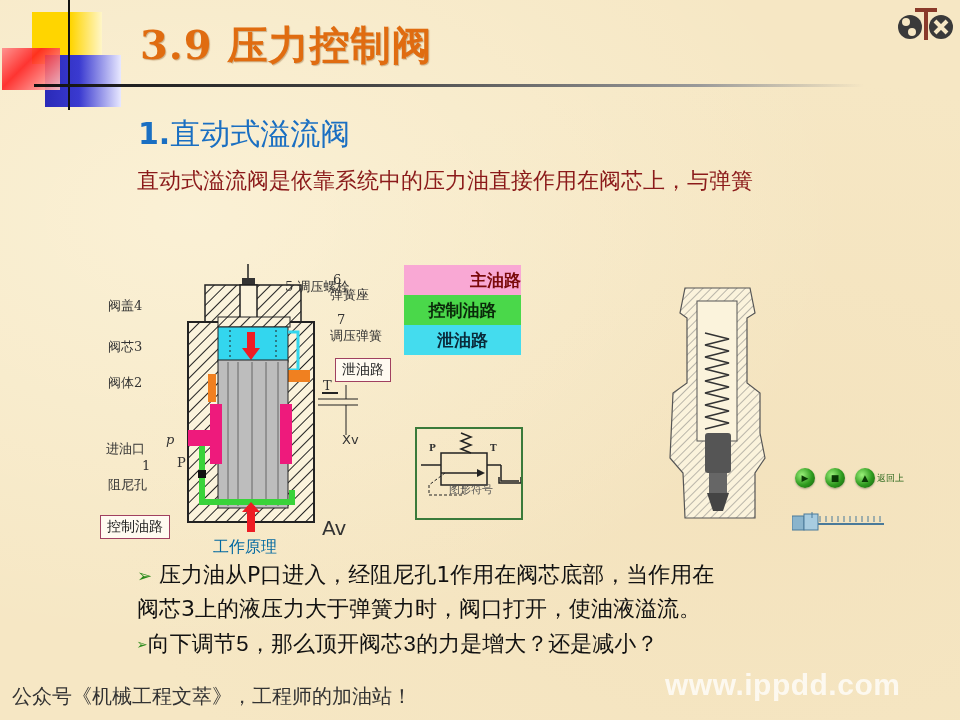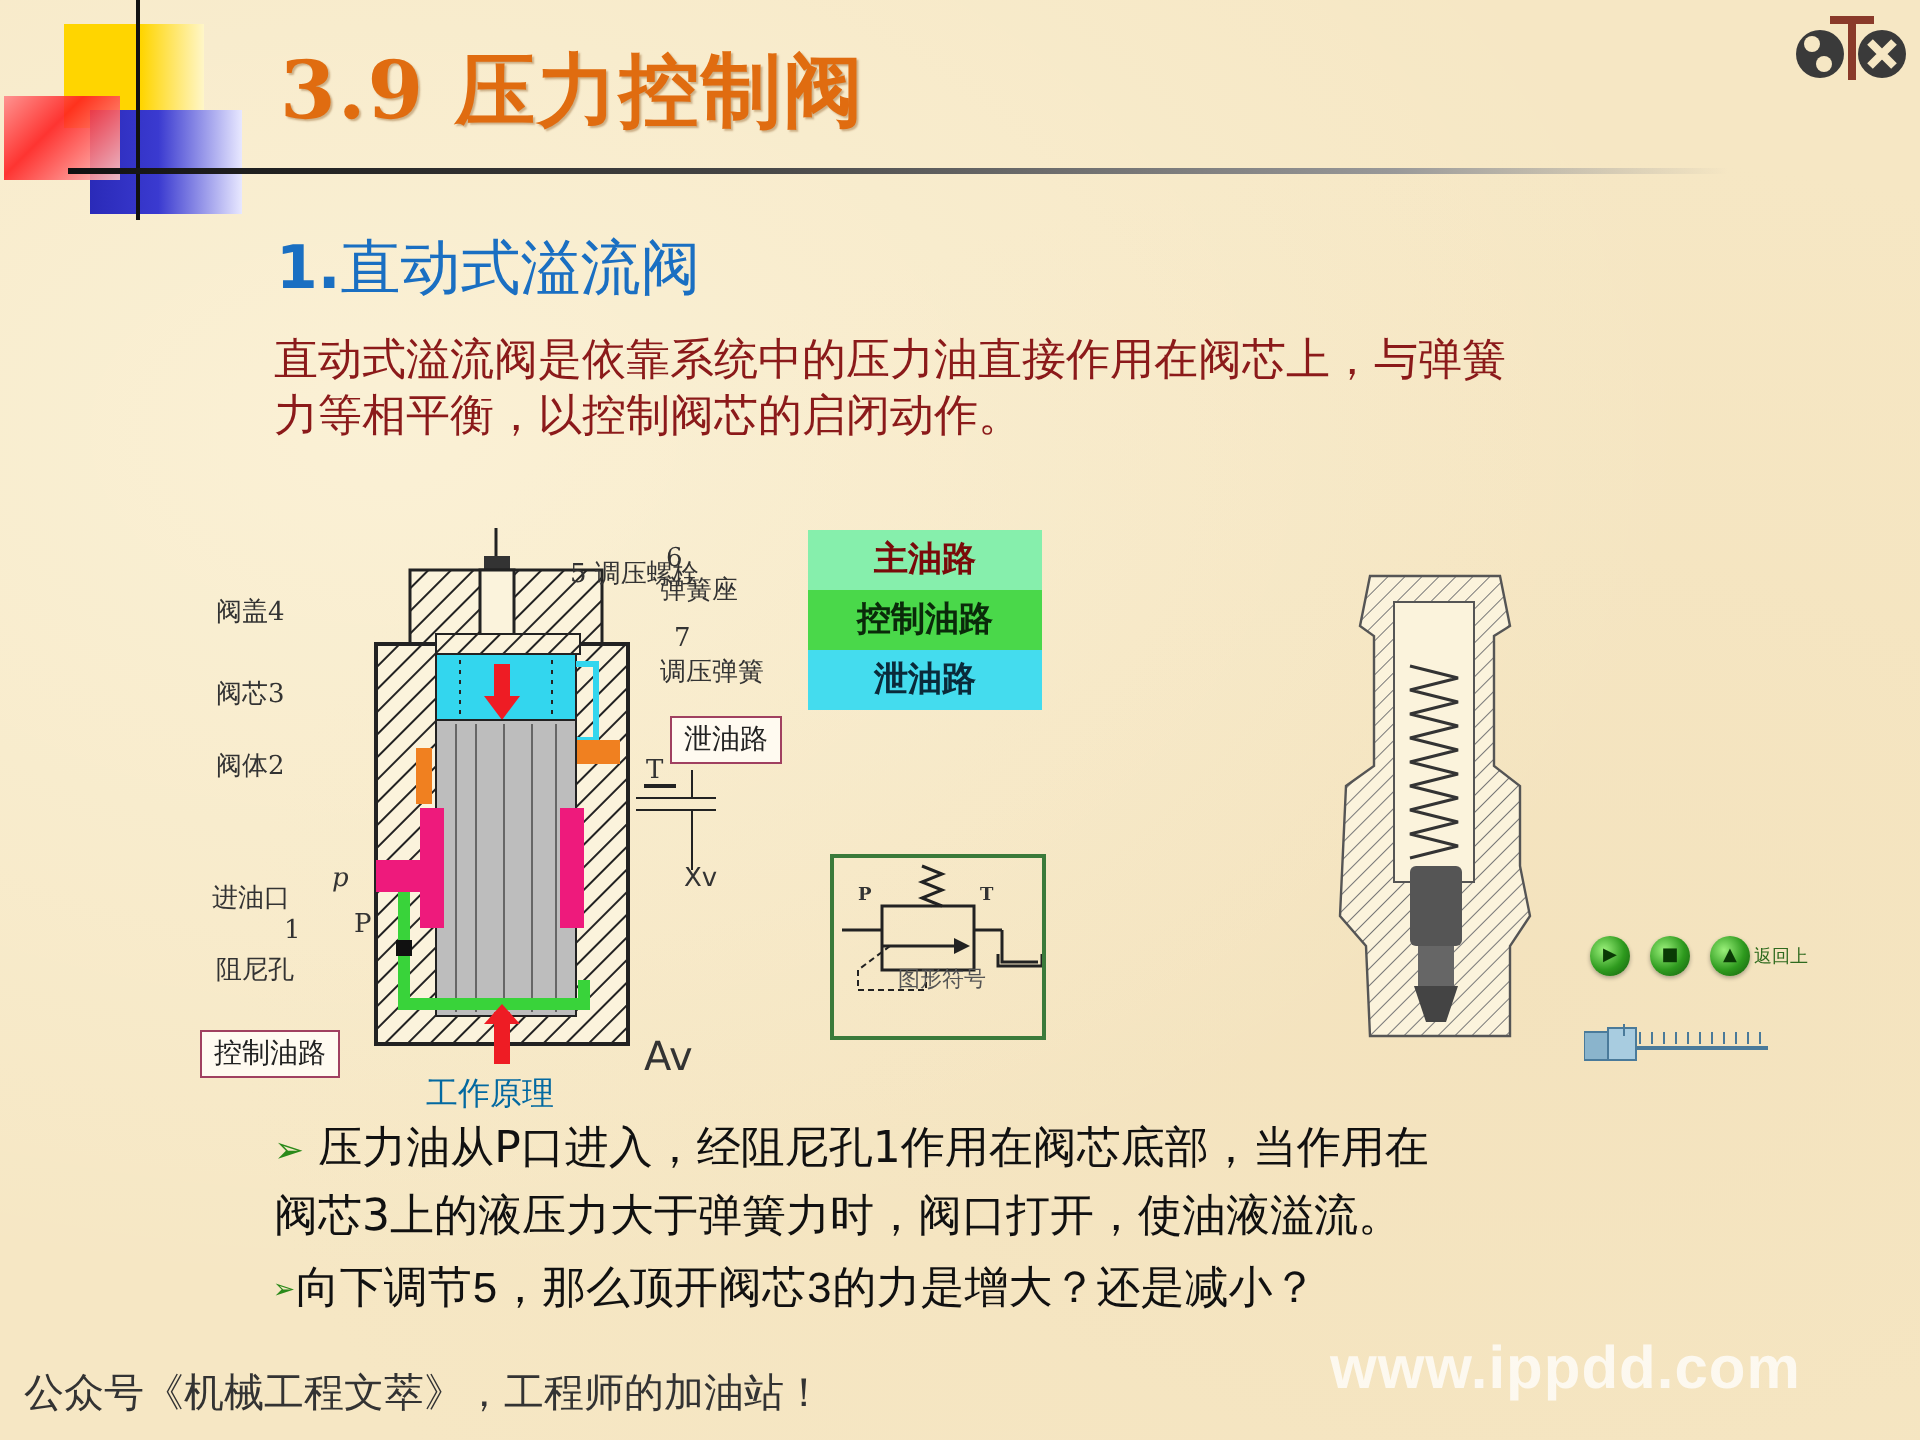--- a/index.html
+++ b/index.html
@@ -77,21 +77,20 @@
   <circle cx="46" cy="22" r="12" fill="#3a3a3a"></circle>
   <path d="M40 16 L52 28 M52 16 L40 28" stroke="#f6e7c4" stroke-width="4"></path>
 </svg>
 
 <div class="abs subtitle">
   <span class="num">1.</span><span>直动式溢流阀</span>
 </div>
 
 <div class="abs intro">
   <div>直动式溢流阀是依靠系统中的压力油直接作用在阀芯上，与弹簧</div>
-  <div>力等相平衡，以控制阀芯的启闭动作。</div>
 </div>
 
 <svg class="abs" style="left:180px; top:262px;" width="180" height="270" viewBox="0 0 180 270">
   <defs>
     <pattern id="hatch" width="8" height="8" patternUnits="userSpaceOnUse" patternTransform="rotate(45)">
       <rect width="8" height="8" fill="#fbf3dc"></rect>
       <line x1="0" y1="0" x2="0" y2="8" stroke="#222" stroke-width="2"></line>
     </pattern>
   </defs>
 
@@ -158,21 +157,21 @@
 
 <svg class="abs" style="left:318px; top:385px;" width="50" height="60">
   <line x1="0" y1="14" x2="40" y2="14" stroke="#222"></line>
   <line x1="0" y1="20" x2="40" y2="20" stroke="#222"></line>
   <line x1="28" y1="0" x2="28" y2="14" stroke="#222"></line>
   <line x1="28" y1="20" x2="28" y2="50" stroke="#222"></line>
   <line x1="4" y1="8" x2="20" y2="8" stroke="#222" stroke-width="2"></line>
 </svg>
 
 <div class="abs legend">
-  <div style="background:#86efac; color:#7a0a0a;">主油路</div>
+  <div style="background:#f9a8d4; color:#7a0a0a;text-align:right;">主油路</div>
   <div style="background:#4ad84a; color:#0a2a0a;">控制油路</div>
   <div style="background:#44dcee; color:#0a2a3a;">泄油路</div>
 </div>
 
 <div class="abs symbol-box">
   <svg width="104" height="70" viewBox="0 0 104 70">
     <polyline points="44,4 54,8 44,12 54,16 44,20 54,24" fill="none" stroke="#222" stroke-width="1.5"></polyline>
     <rect x="24" y="24" width="46" height="32" fill="none" stroke="#222" stroke-width="1.5"></rect>
     <line x1="24" y1="44" x2="66" y2="44" stroke="#222" stroke-width="1.5"></line>
     <polygon points="60,40 68,44 60,48" fill="#222"></polygon>

